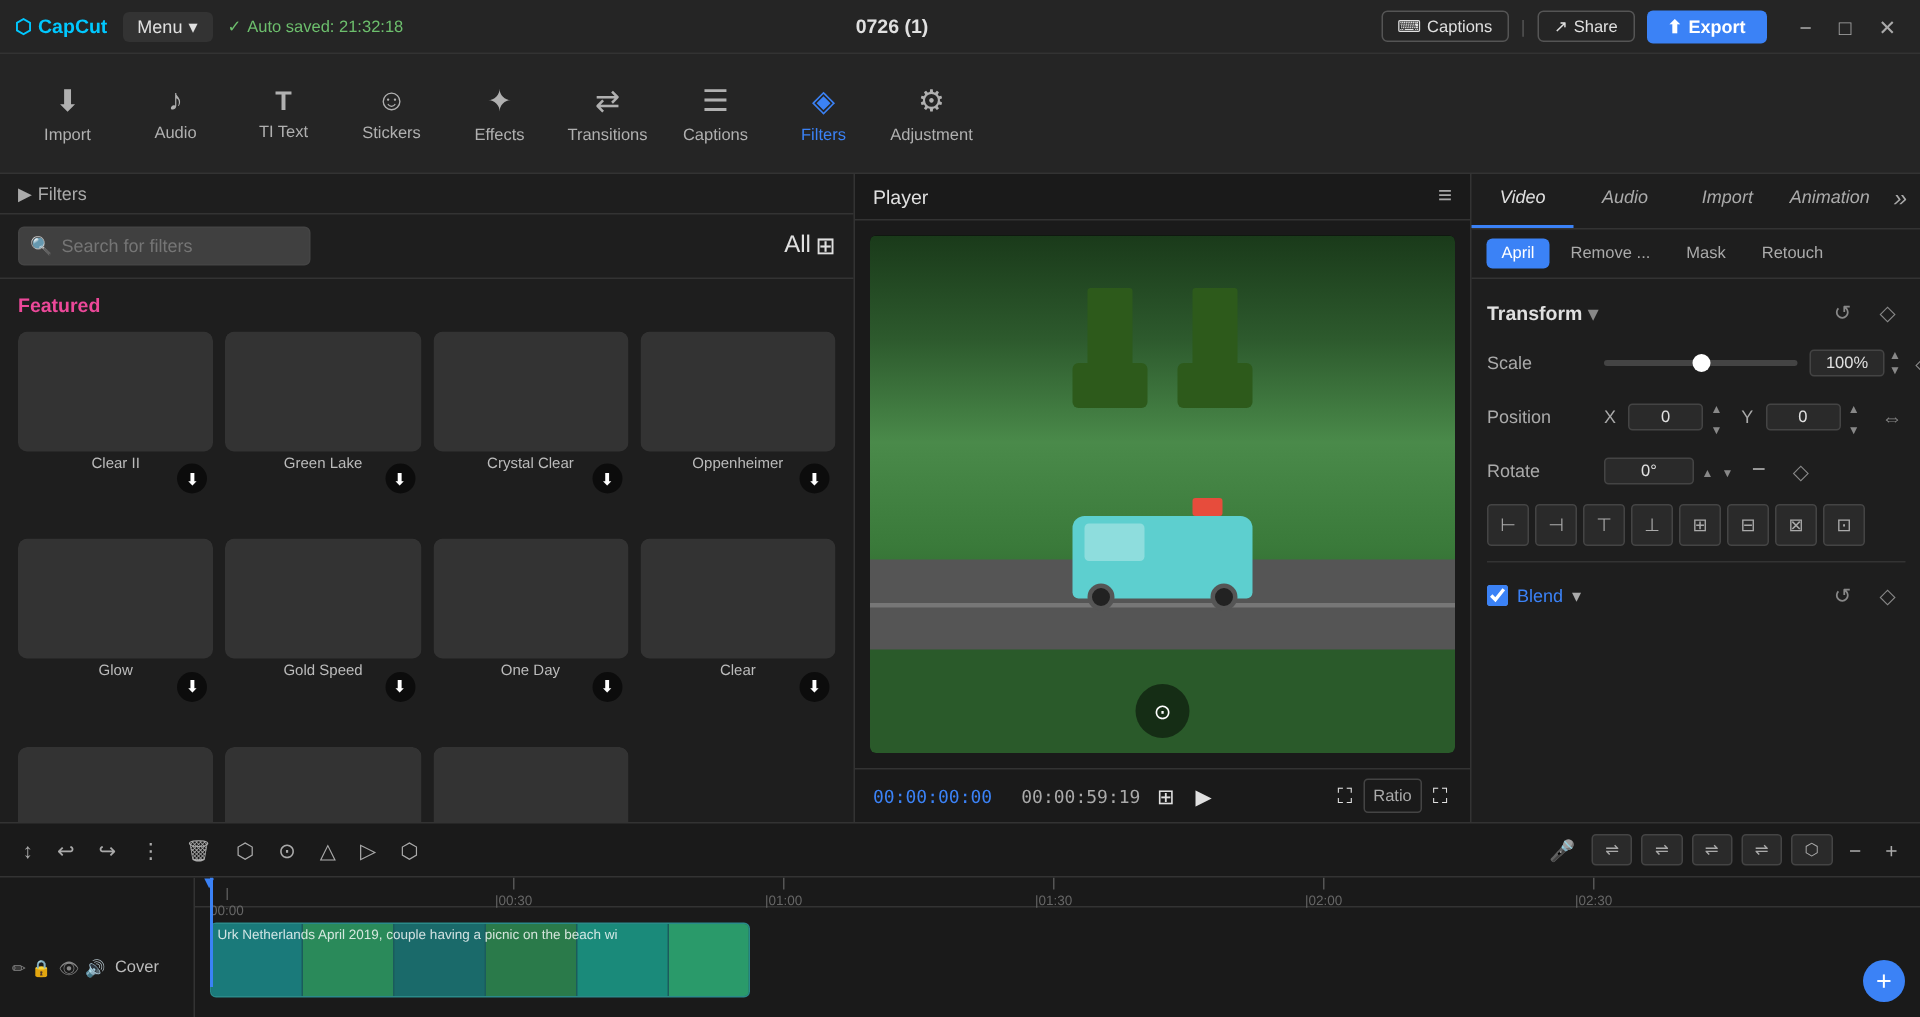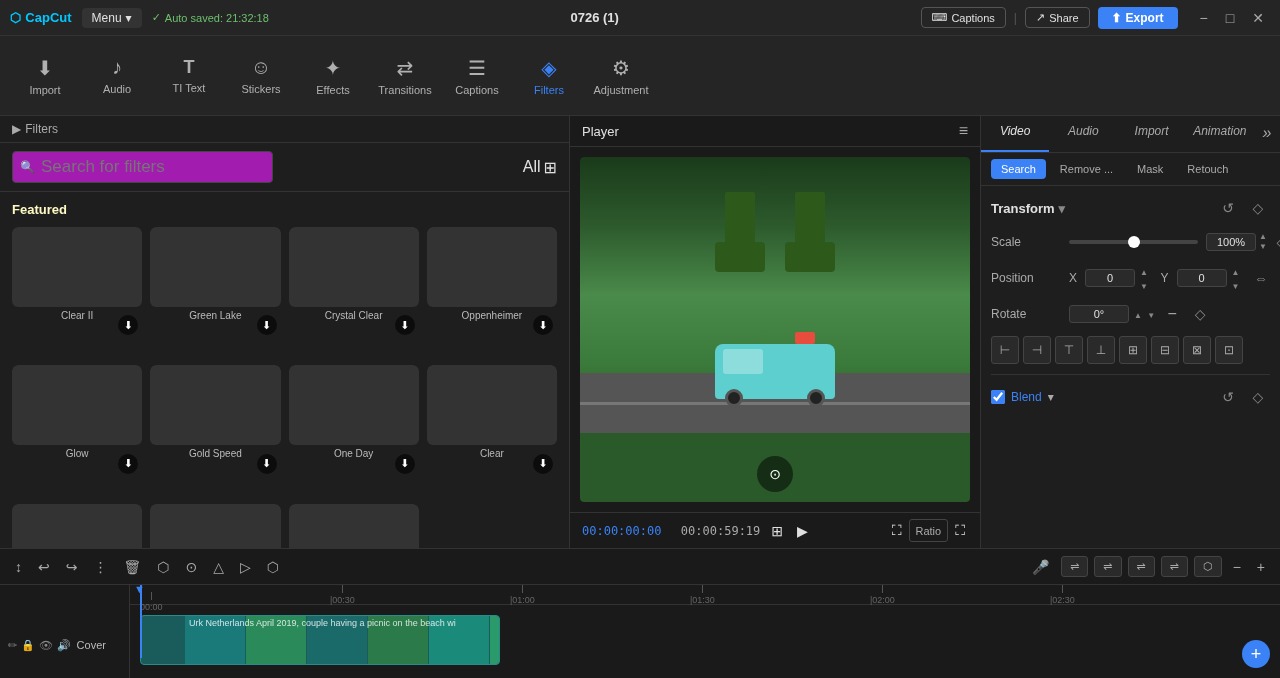--- a/index.html
+++ b/index.html
@@ -25,29 +25,29 @@
     .tool-item .icon { font-size: 20px; }
 
     
     #main { display: flex; height: calc(678px - 36px - 80px - 130px); }
 
     
     #left-panel { width: 570px; background: #1e1e1e; border-right: 1px solid #333; display: flex; flex-direction: column; }
     #left-panel .filter-breadcrumb { padding: 6px 12px; font-size: 12px; color: #3b82f6; border-bottom: 1px solid #333; display: flex; align-items: center; gap: 4px; }
     #left-panel .filter-breadcrumb span { color: #aaa; }
     #left-panel .search-bar { display: flex; align-items: center; padding: 8px 12px; gap: 8px; border-bottom: 1px solid #333; }
-    #left-panel .search-bar input { flex: 1; background: #a21caf; border: 1px solid #444; border-radius: 4px; color: #e0e0e0; padding: 5px 10px 5px 28px; font-size: 17px; outline: none; }
+    #left-panel .search-bar input { flex: 1; background: #404040; border: 1px solid #444; border-radius: 4px; color: #e0e0e0; padding: 5px 10px 5px 28px; font-size: 12px; outline: none; }
     #left-panel .search-bar .search-wrap { position: relative; flex: 1; }
     #left-panel .search-bar .search-icon { position: absolute; left: 8px; top: 50%; transform: translateY(-50%); color: #888; font-size: 12px; }
     #left-panel .search-bar .all-btn { background: transparent; border: none; color: #e0e0e0; cursor: pointer; font-size: 16px; display: flex; align-items: center; gap: 3px; white-space: nowrap; }
     
     #filters-content { flex: 1; overflow-y: auto; padding: 10px 12px; }
     #filters-content::-webkit-scrollbar { width: 4px; }
     #filters-content::-webkit-scrollbar-thumb { background: #444; border-radius: 2px; }
-    #filters-content .section-title { font-size: 13px; font-weight: bold; color: #fef9c3; margin-bottom: 10px; }
+    #filters-content .section-title { font-size: 13px; font-weight: bold; color: #ec4899; margin-bottom: 10px; }
     .filters-grid { display: grid; grid-template-columns: repeat(4, 1fr); gap: 8px; margin-bottom: 16px; }
     .filter-card { position: relative; border-radius: 6px; overflow: hidden; cursor: pointer; aspect-ratio: 1; }
     .filter-card .thumb { width: 100%; height: 80px; border-radius: 6px; background: #333; }
     .filter-card .download-btn { position: absolute; bottom: 22px; right: 4px; background: rgba(0,0,0,0.6); border: none; color: #fff; border-radius: 50%; width: 20px; height: 20px; display: flex; align-items: center; justify-content: center; cursor: pointer; font-size: 11px; }
     .filter-card .filter-name { font-size: 10px; color: #bbb; text-align: center; margin-top: 3px; padding: 0 2px; }
 
     
     .thumb-clear-ii { background: linear-gradient(135deg, #1a6b8a 0%, #2a9d8f 50%, #e9c46a 100%); }
     .thumb-green-lake { background: linear-gradient(135deg, #2d6a4f 0%, #52b788 50%, #b7e4c7 100%); }
     .thumb-crystal { background: linear-gradient(135deg, #f8edeb 0%, #f4a261 50%, #264653 100%); }
@@ -363,21 +363,21 @@
 
   <div id="right-panel">
     <div class="panel-tabs">
       <div class="panel-tab active">Video</div>
       <div class="panel-tab">Audio</div>
       <div class="panel-tab">Import</div>
       <div class="panel-tab">Animation</div>
       <div class="panel-tab more">»</div>
     </div>
     <div class="sub-tabs">
-      <button class="sub-tab active">Search</button>
+      <button class="sub-tab active">April</button>
       <button class="sub-tab">Remove ...</button>
       <button class="sub-tab">Mask</button>
       <button class="sub-tab">Retouch</button>
     </div>
     <div class="panel-content">
 
       <div class="section-header">
         <span class="section-name">
           <span>Transform</span>
           <span style="color:#888;">▾</span>
@@ -527,21 +527,21 @@
           <div class="ruler-line"></div>
           |02:00
         </span>
         <span class="ruler-mark" style="left:920px;">
           <div class="ruler-line"></div>
           |02:30
         </span>
       </div>
       <div id="tracks">
         <div class="playhead"></div>
-        <div class="video-track" style="left:10px;width:360px;padding-left:44px;">
+        <div class="video-track" style="left:10px;width:360px;">
           <div class="video-track-inner">
             <div class="video-track-label">Urk Netherlands April 2019, couple having a picnic on the beach wi</div>
             <div class="video-thumbs">
               <div class="video-thumb" style="background:#1a7a7a;"></div>
               <div class="video-thumb" style="background:#2a8a5a;"></div>
               <div class="video-thumb" style="background:#1a6a6a;"></div>
               <div class="video-thumb" style="background:#2a7a4a;"></div>
               <div class="video-thumb" style="background:#1a8a7a;"></div>
               <div class="video-thumb" style="background:#2a9a6a;"></div>
             </div>

